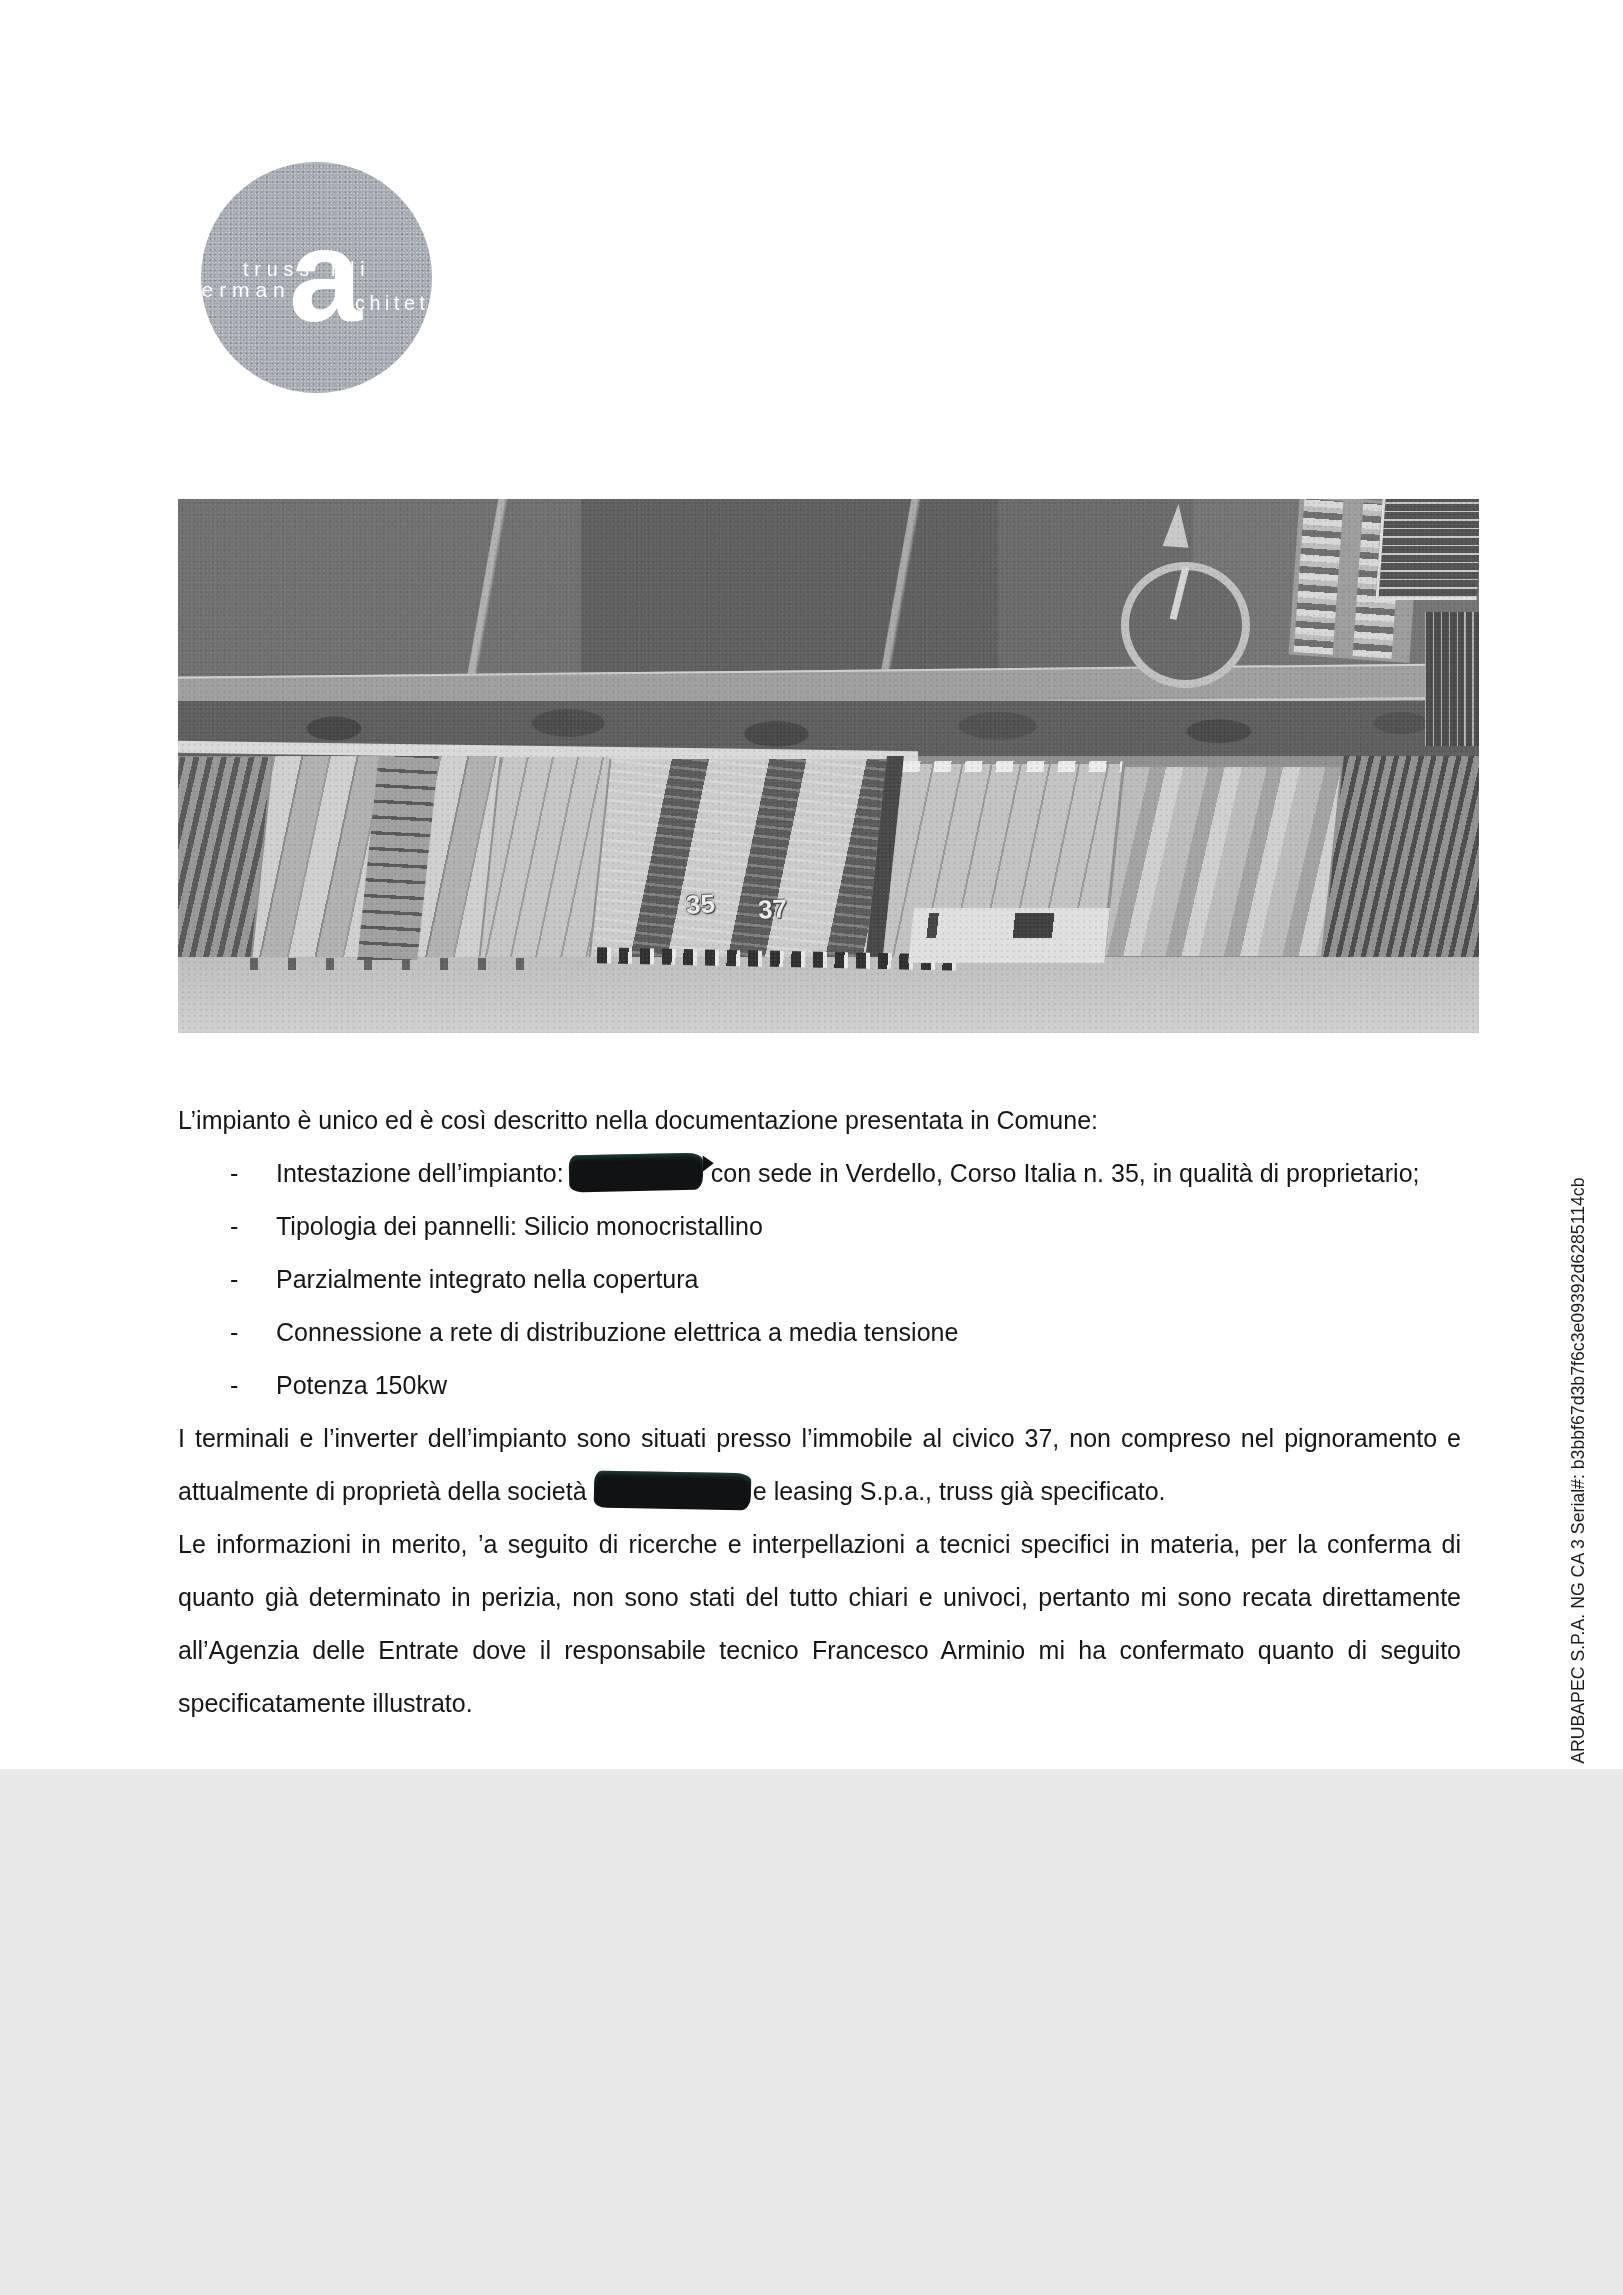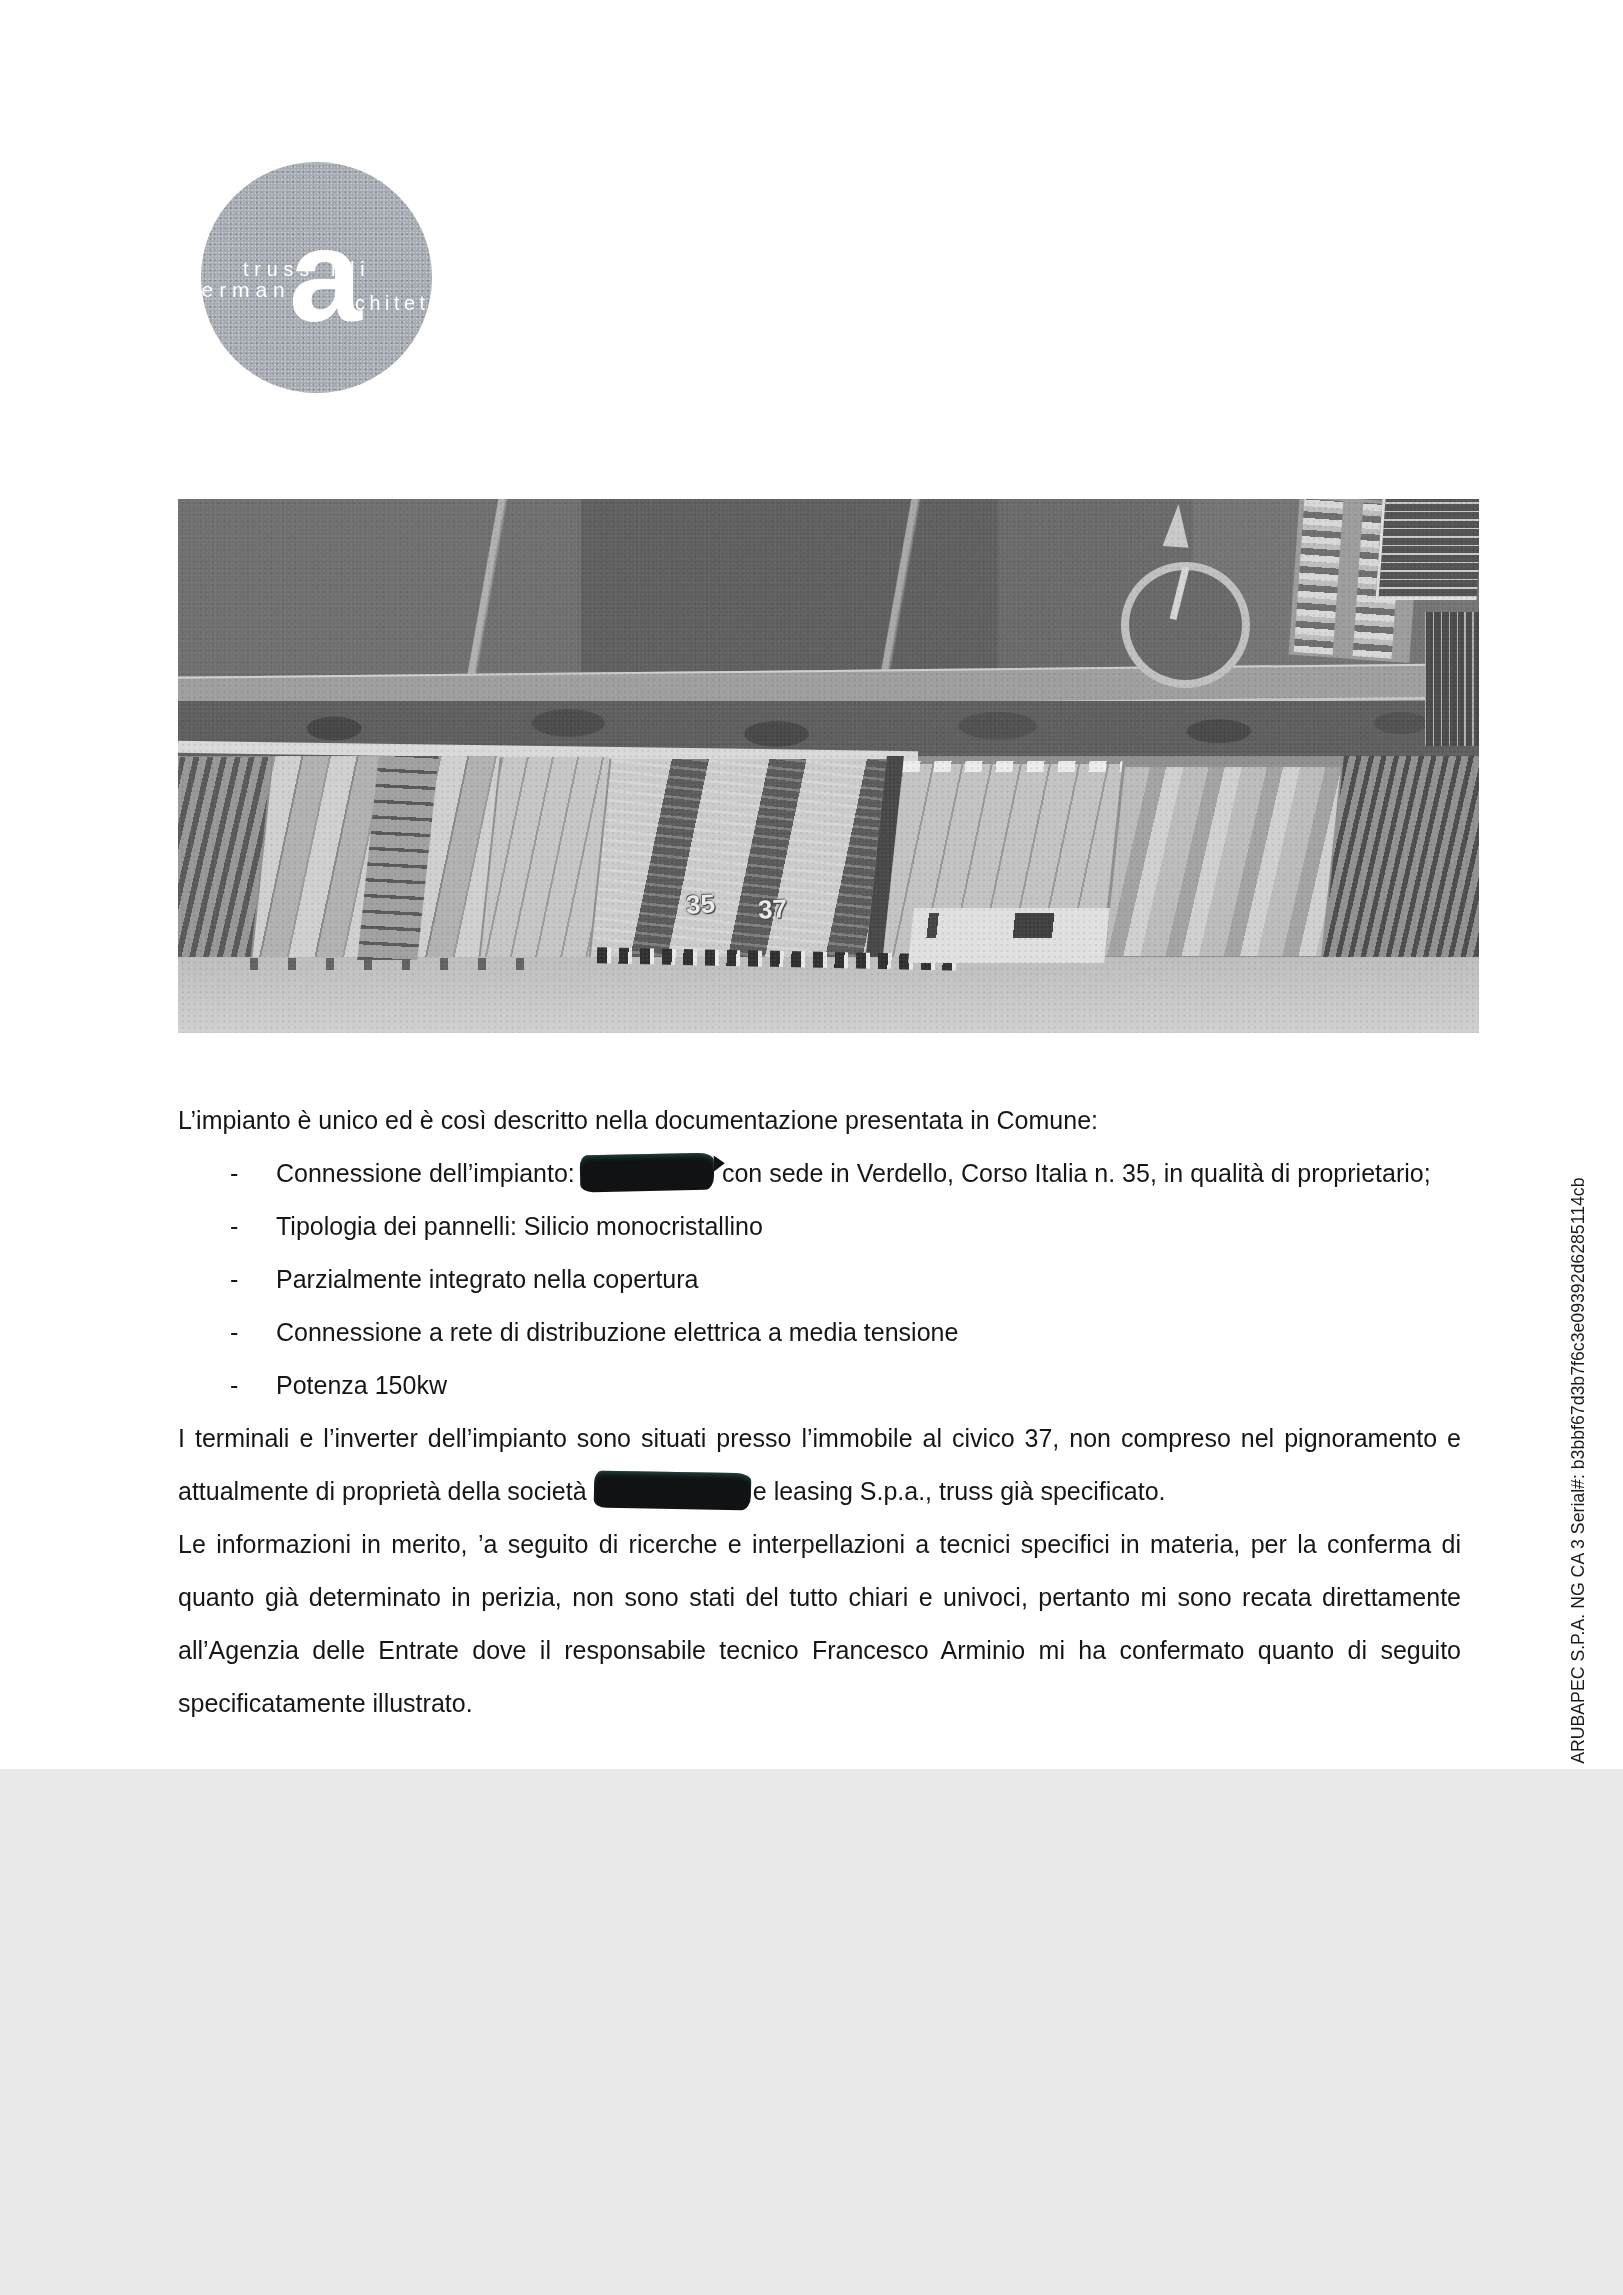--- a/index.html
+++ b/index.html
@@ -178,21 +178,21 @@
     <span class="ph-label ph-l37">37</span>
     <div class="ph-grain"></div>
   </div>
 
   <div class="content">
 
     <p><span>L’impianto è unico ed è così descritto nella documentazione presentata in Comune:</span></p>
 
     <div class="bullet">
       <span class="dash">-</span>
-      <div class="btxt"><span>Connessione dell’impianto:</span><span class="redact r-intestazione"></span><span>con sede in Verdello, Corso Italia n. 35, in qualità di proprietario;</span></div>
+      <div class="btxt"><span>Intestazione dell’impianto:</span><span class="redact r-intestazione"></span><span>con sede in Verdello, Corso Italia n. 35, in qualità di proprietario;</span></div>
     </div>
 
     <div class="bullet">
       <span class="dash">-</span>
       <div class="btxt">Tipologia dei pannelli: Silicio monocristallino</div>
     </div>
 
     <div class="bullet">
       <span class="dash">-</span>
       <div class="btxt">Parzialmente integrato nella copertura</div>

